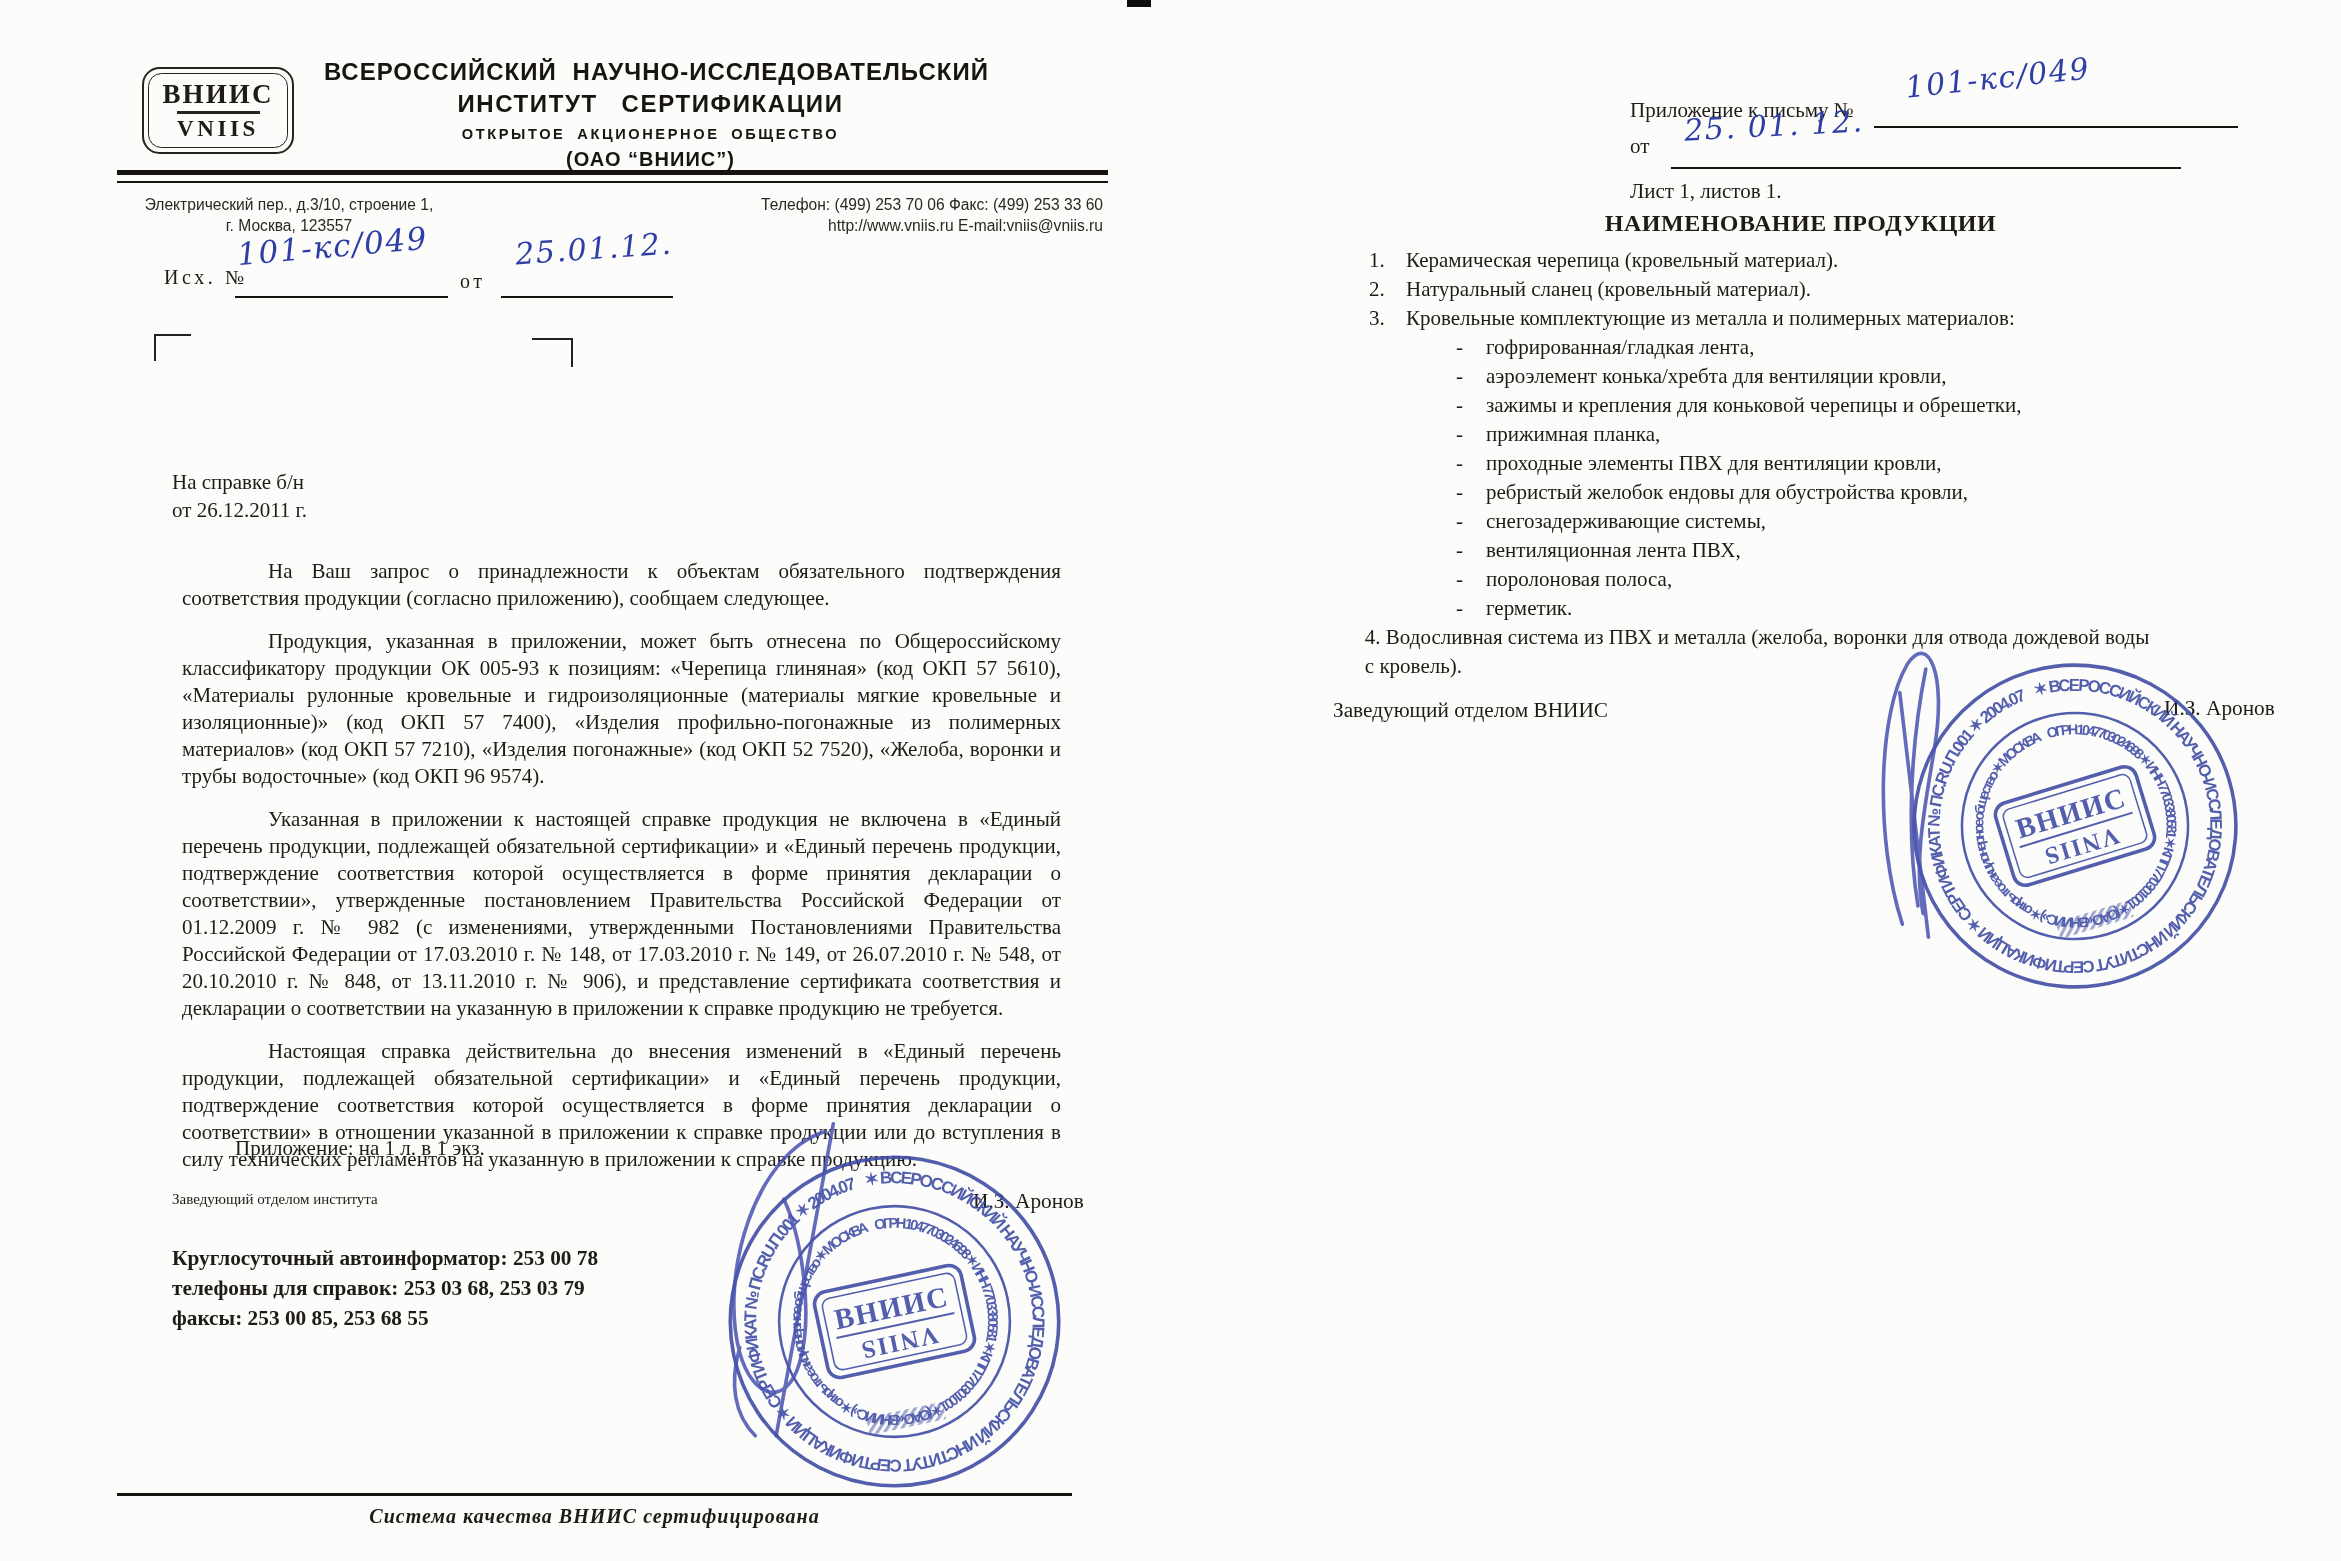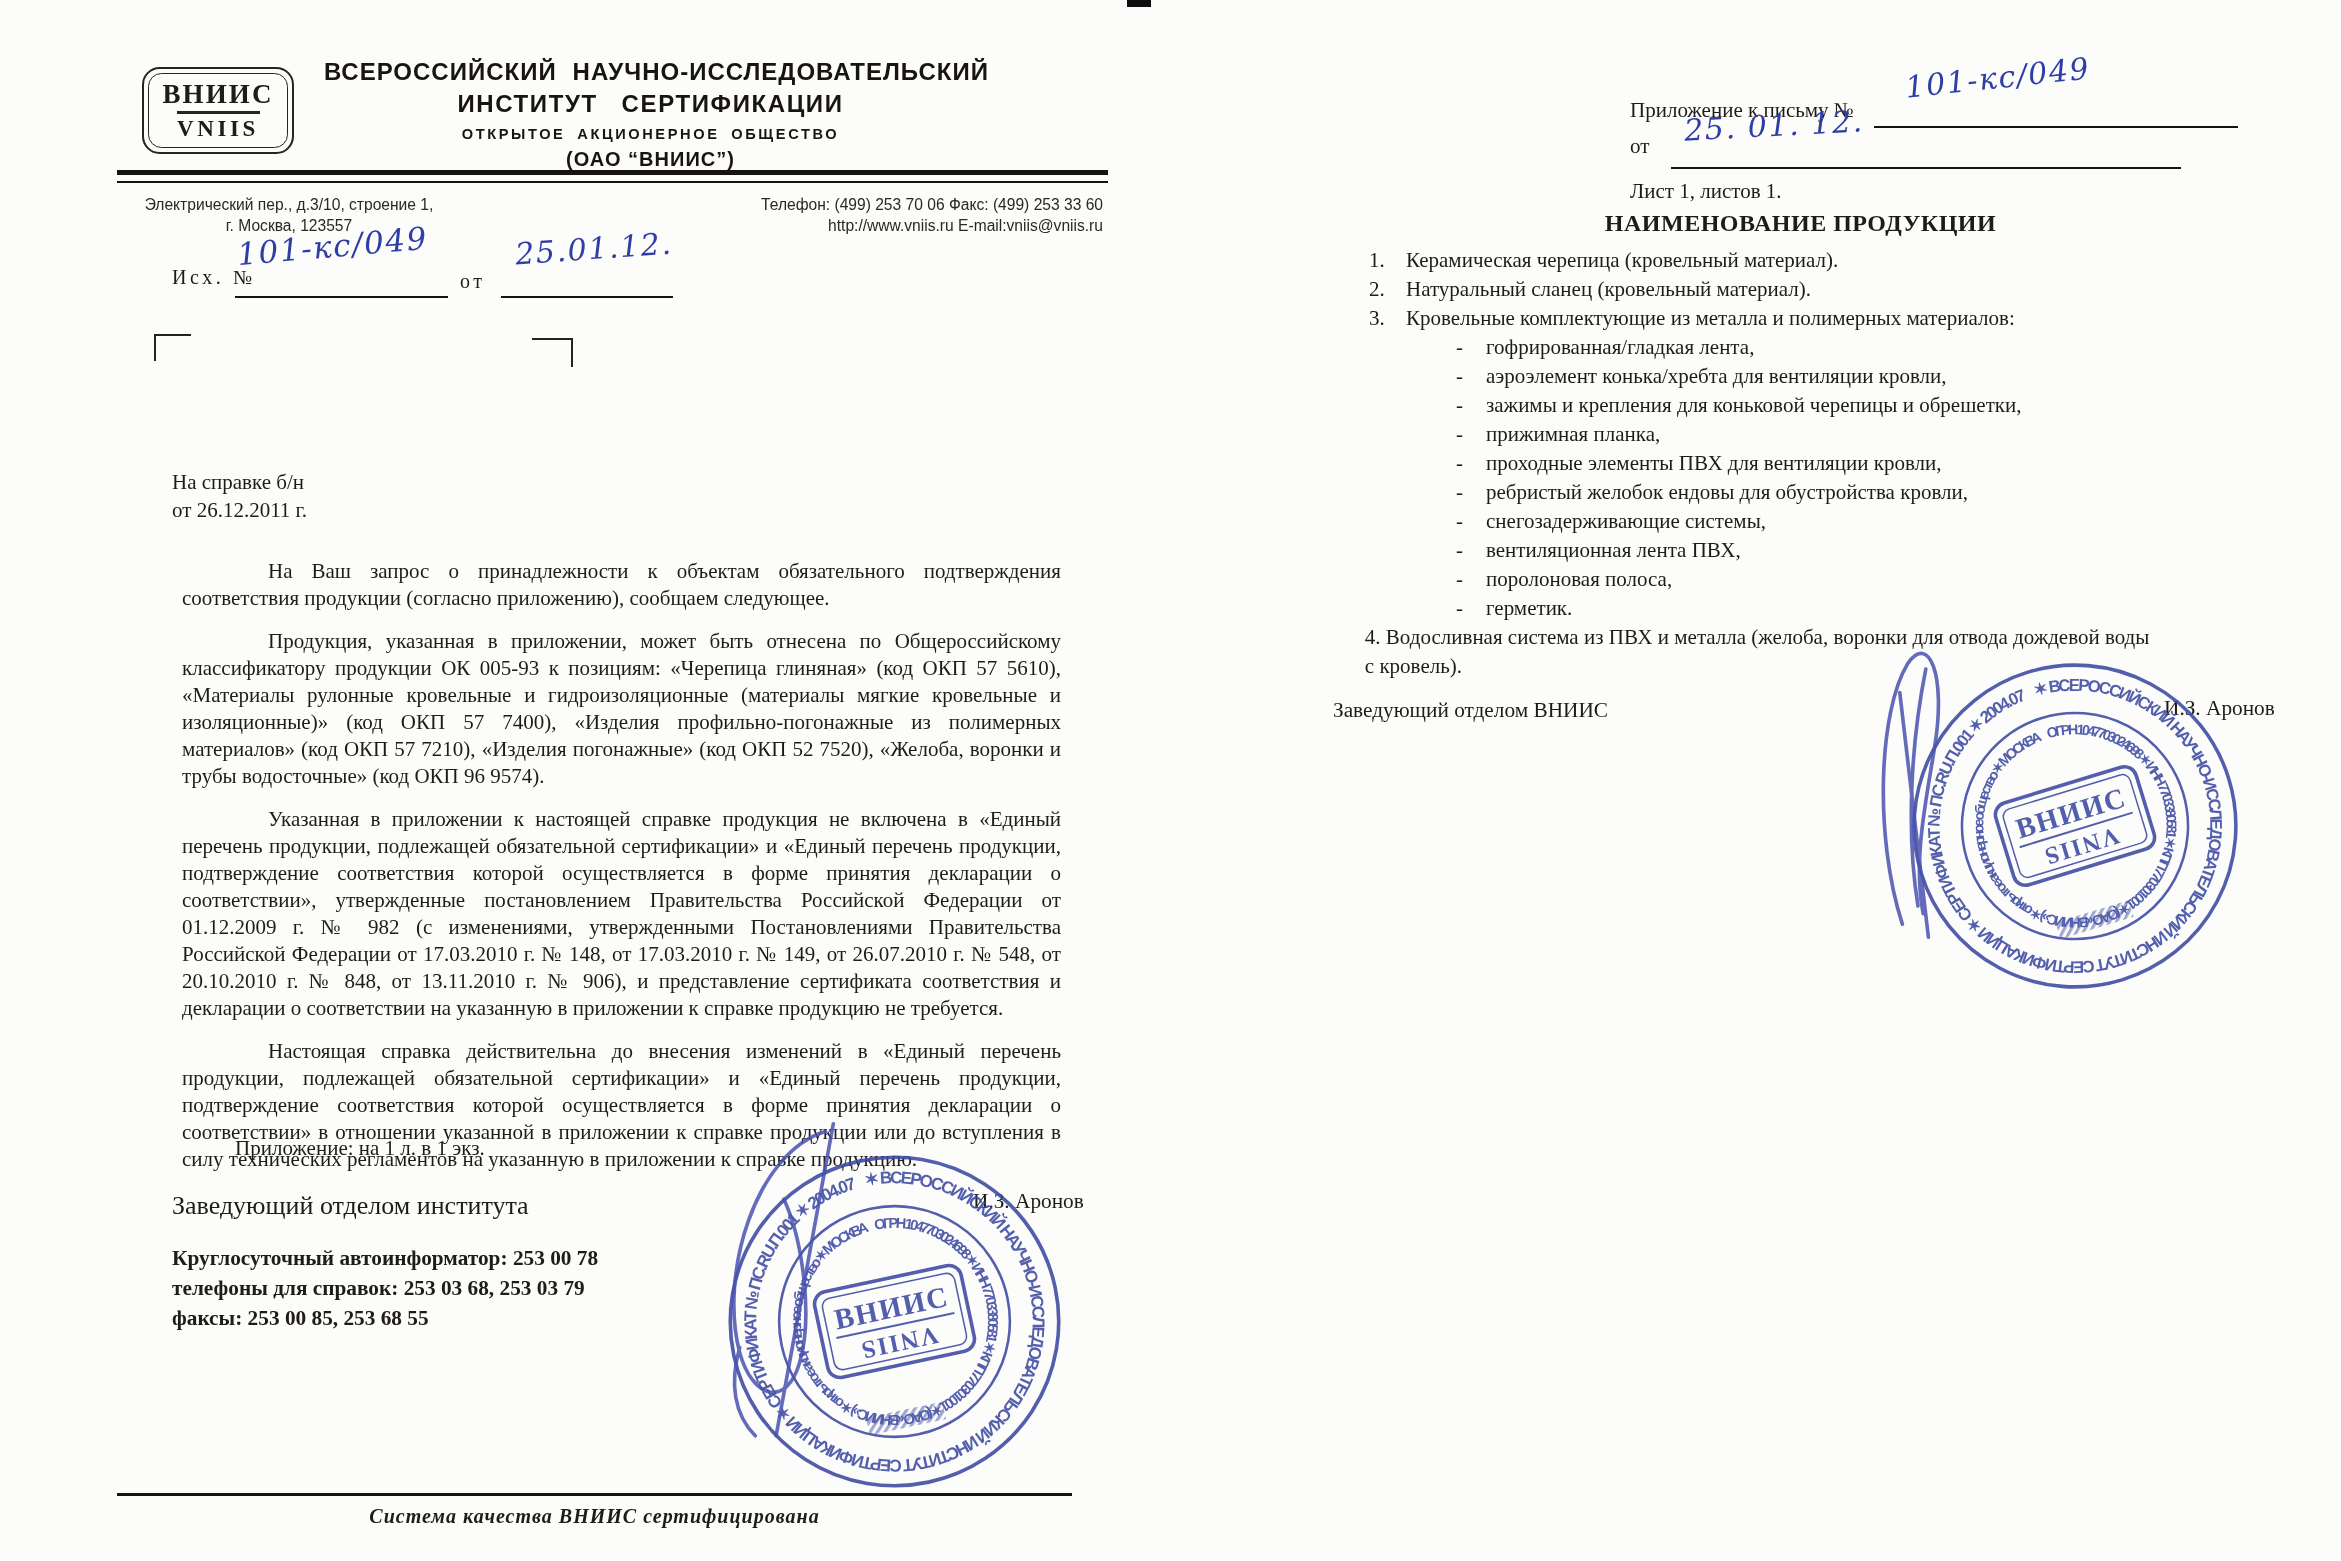--- a/index.html
+++ b/index.html
@@ -45,21 +45,21 @@
   .corner{box-sizing:border-box;}
 
   .recipient{left:620px;top:311px;width:489px;font-size:21px;line-height:29px;}
   .re-block{left:172px;top:468px;font-size:21px;line-height:28px;}
 
   
   .body-text{left:166px;top:542px;width:911px;font-size:21px;line-height:27px;
     text-align:justify;}
   .body-text p{margin:16px;text-indent:86px;}
   .attachment{left:235px;top:1136px;font-size:21px;}
-  .sign-role-left{left:172px;top:1191px;font-size:26px;}
+  .sign-role-left{left:172px;top:1191px;font-size:15px;}
   .sign-name-left{left:973px;top:1189px;font-size:21.3px;}
   .phones{left:172px;top:1243px;font-size:21.3px;font-weight:bold;line-height:30px;}
 
   .footer-text{left:117px;top:1505px;width:955px;text-align:center;
     font-style:italic;font-weight:bold;font-size:20px;letter-spacing:1px;}
 
   
   .appendix-label{font-size:21px;}
   .sheet-line{left:1630px;top:179px;font-size:21px;}
   .product-title{left:1405px;top:210px;width:791px;text-align:center;
@@ -106,21 +106,21 @@
 
     <div class="abs addr">
       <div>Электрический пер., д.3/10, строение 1,</div>
       <div>г. Москва, 123557</div>
     </div>
     <div class="abs contacts">
       <div>Телефон: (499) 253 70 06    Факс: (499) 253 33 60</div>
       <div>http://www.vniis.ru  E-mail:vniis@vniis.ru</div>
     </div>
 
-    <div class="abs out-label" style="left:172px;top:266px;">Исх.  №</div>
+    <div class="abs out-label" style="left:164px;top:266px;">Исх.  №</div>
     <div class="abs hw" style="left:237px;top:228px;font-size:31px;transform:rotate(-5deg);">101-кс/049</div>
     <div class="abs rule" style="left:235px;top:296px;width:213px;height:2.1px;"></div>
     <div class="abs out-label" style="left:460px;top:270px;">от</div>
     <div class="abs hw" style="left:515px;top:231px;font-size:30px;transform:rotate(-4deg);">25.01.12.</div>
     <div class="abs rule" style="left:501px;top:296px;width:172px;height:2.1px;"></div>
 
     <div class="abs corner" style="left:154px;top:334px;width:37px;height:27px;border-top:2.6px solid #242220;border-left:2.6px solid #242220;"></div>
     <div class="abs corner" style="left:532px;top:338px;width:41px;height:29px;border-top:2.6px solid #242220;border-right:2.6px solid #242220;"></div>
 
 

